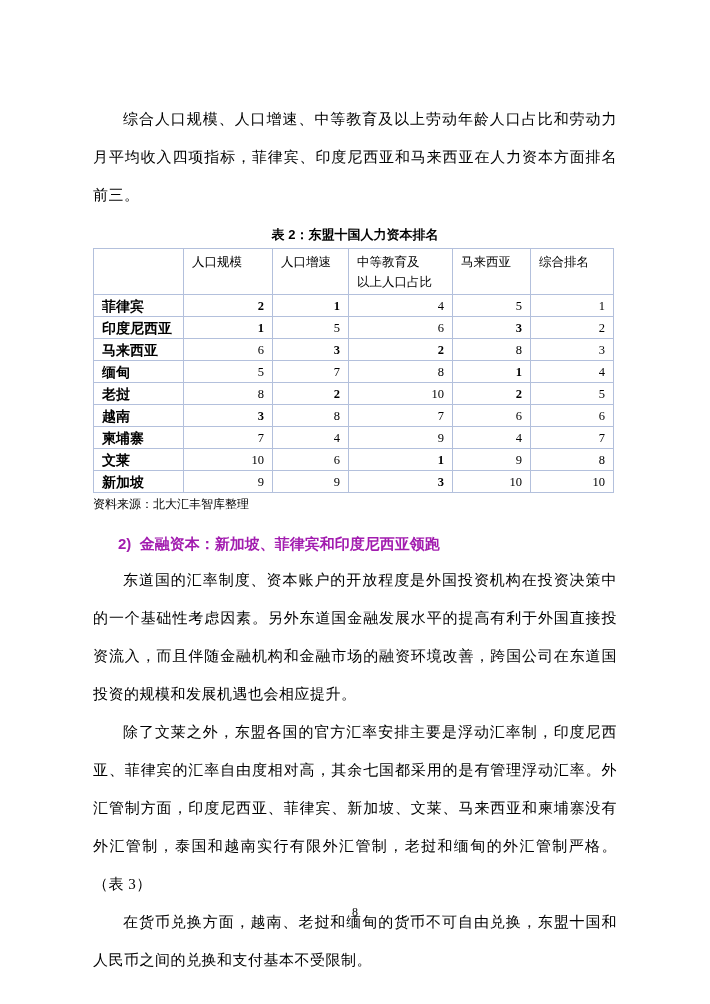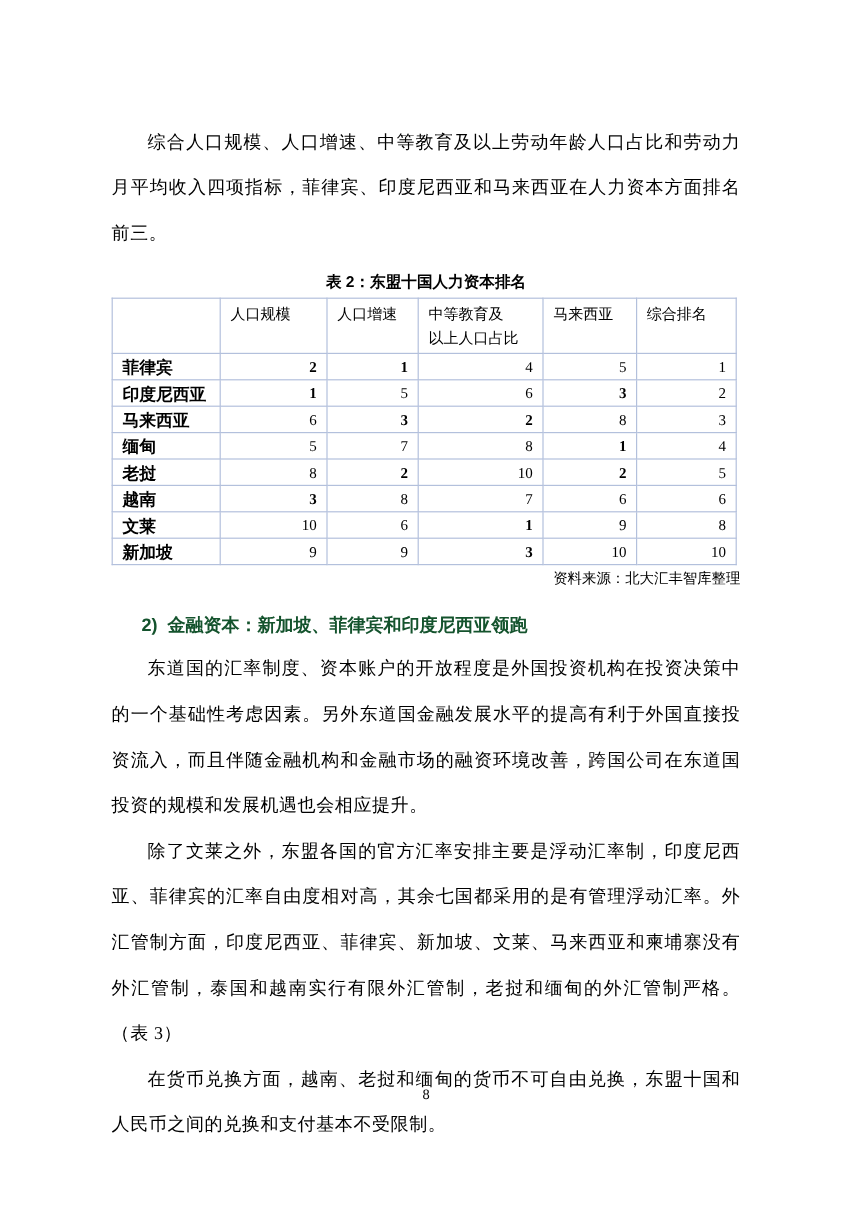--- a/index.html
+++ b/index.html
@@ -35,21 +35,20 @@
   }
   table.rank td{ text-align:right;font-family:"Liberation Serif","DejaVu Serif",serif; }
   table.rank td.b{ font-weight:bold; }
   table.rank th.country{
     font-family:"Liberation Sans","DejaVu Sans",sans-serif;
     font-weight:bold;text-align:left;font-size:14px;
   }
   .source-note{
     margin:2px 0 0 0;font-size:12px;line-height:18px;
     font-family:"Liberation Sans","DejaVu Sans",sans-serif;
-    text-align:right;
   }
   .section-heading{
     margin:20px 0 6px 25px;
     font-family:"Liberation Sans","DejaVu Sans",sans-serif;
     font-weight:bold;font-size:15px;line-height:22px;
     white-space:pre-wrap;
   }
   .page-number{
     position:absolute;left:0;right:0;top:905px;text-align:center;
     font-size:12px;font-family:"Liberation Serif","DejaVu Serif",serif;
@@ -127,41 +126,49 @@
         </tr>
         <tr>
           <th class="country">越南</th>
           <td class="b">3</td>
           <td>8</td>
           <td>7</td>
           <td>6</td>
           <td>6</td>
         </tr>
         <tr>
+          <th class="country">柬埔寨</th>
+          <td>7</td>
+          <td>4</td>
+          <td>9</td>
+          <td>4</td>
+          <td>7</td>
+        </tr>
+        <tr>
           <th class="country">文莱</th>
           <td>10</td>
           <td>6</td>
           <td class="b">1</td>
           <td>9</td>
           <td>8</td>
         </tr>
         <tr>
           <th class="country">新加坡</th>
           <td>9</td>
           <td>9</td>
           <td class="b">3</td>
           <td>10</td>
           <td>10</td>
         </tr>
       </tbody>
   </table>
 
   <p class="source-note">资料来源：北大汇丰智库整理</p>
 
-  <h3 class="section-heading" id="section-heading" style="color: #14532d;">2)  金融资本：新加坡、菲律宾和印度尼西亚领跑</h3>
+  <h3 class="section-heading" id="section-heading" style="color: #a21caf;">2)  金融资本：新加坡、菲律宾和印度尼西亚领跑</h3>
 
   <p class="body-text">东道国的汇率制度、资本账户的开放程度是外国投资机构在投资决策中的一个基础性考虑因素。另外东道国金融发展水平的提高有利于外国直接投资流入，而且伴随金融机构和金融市场的融资环境改善，跨国公司在东道国投资的规模和发展机遇也会相应提升。</p>
   <p class="body-text">除了文莱之外，东盟各国的官方汇率安排主要是浮动汇率制，印度尼西亚、菲律宾的汇率自由度相对高，其余七国都采用的是有管理浮动汇率。外汇管制方面，印度尼西亚、菲律宾、新加坡、文莱、马来西亚和柬埔寨没有外汇管制，泰国和越南实行有限外汇管制，老挝和缅甸的外汇管制严格。（表 3）</p>
   <p class="body-text">在货币兑换方面，越南、老挝和缅甸的货币不可自由兑换，东盟十国和人民币之间的兑换和支付基本不受限制。</p>
 
 </div>
 
 <div class="page-number">8</div>
 
 </body></html>

